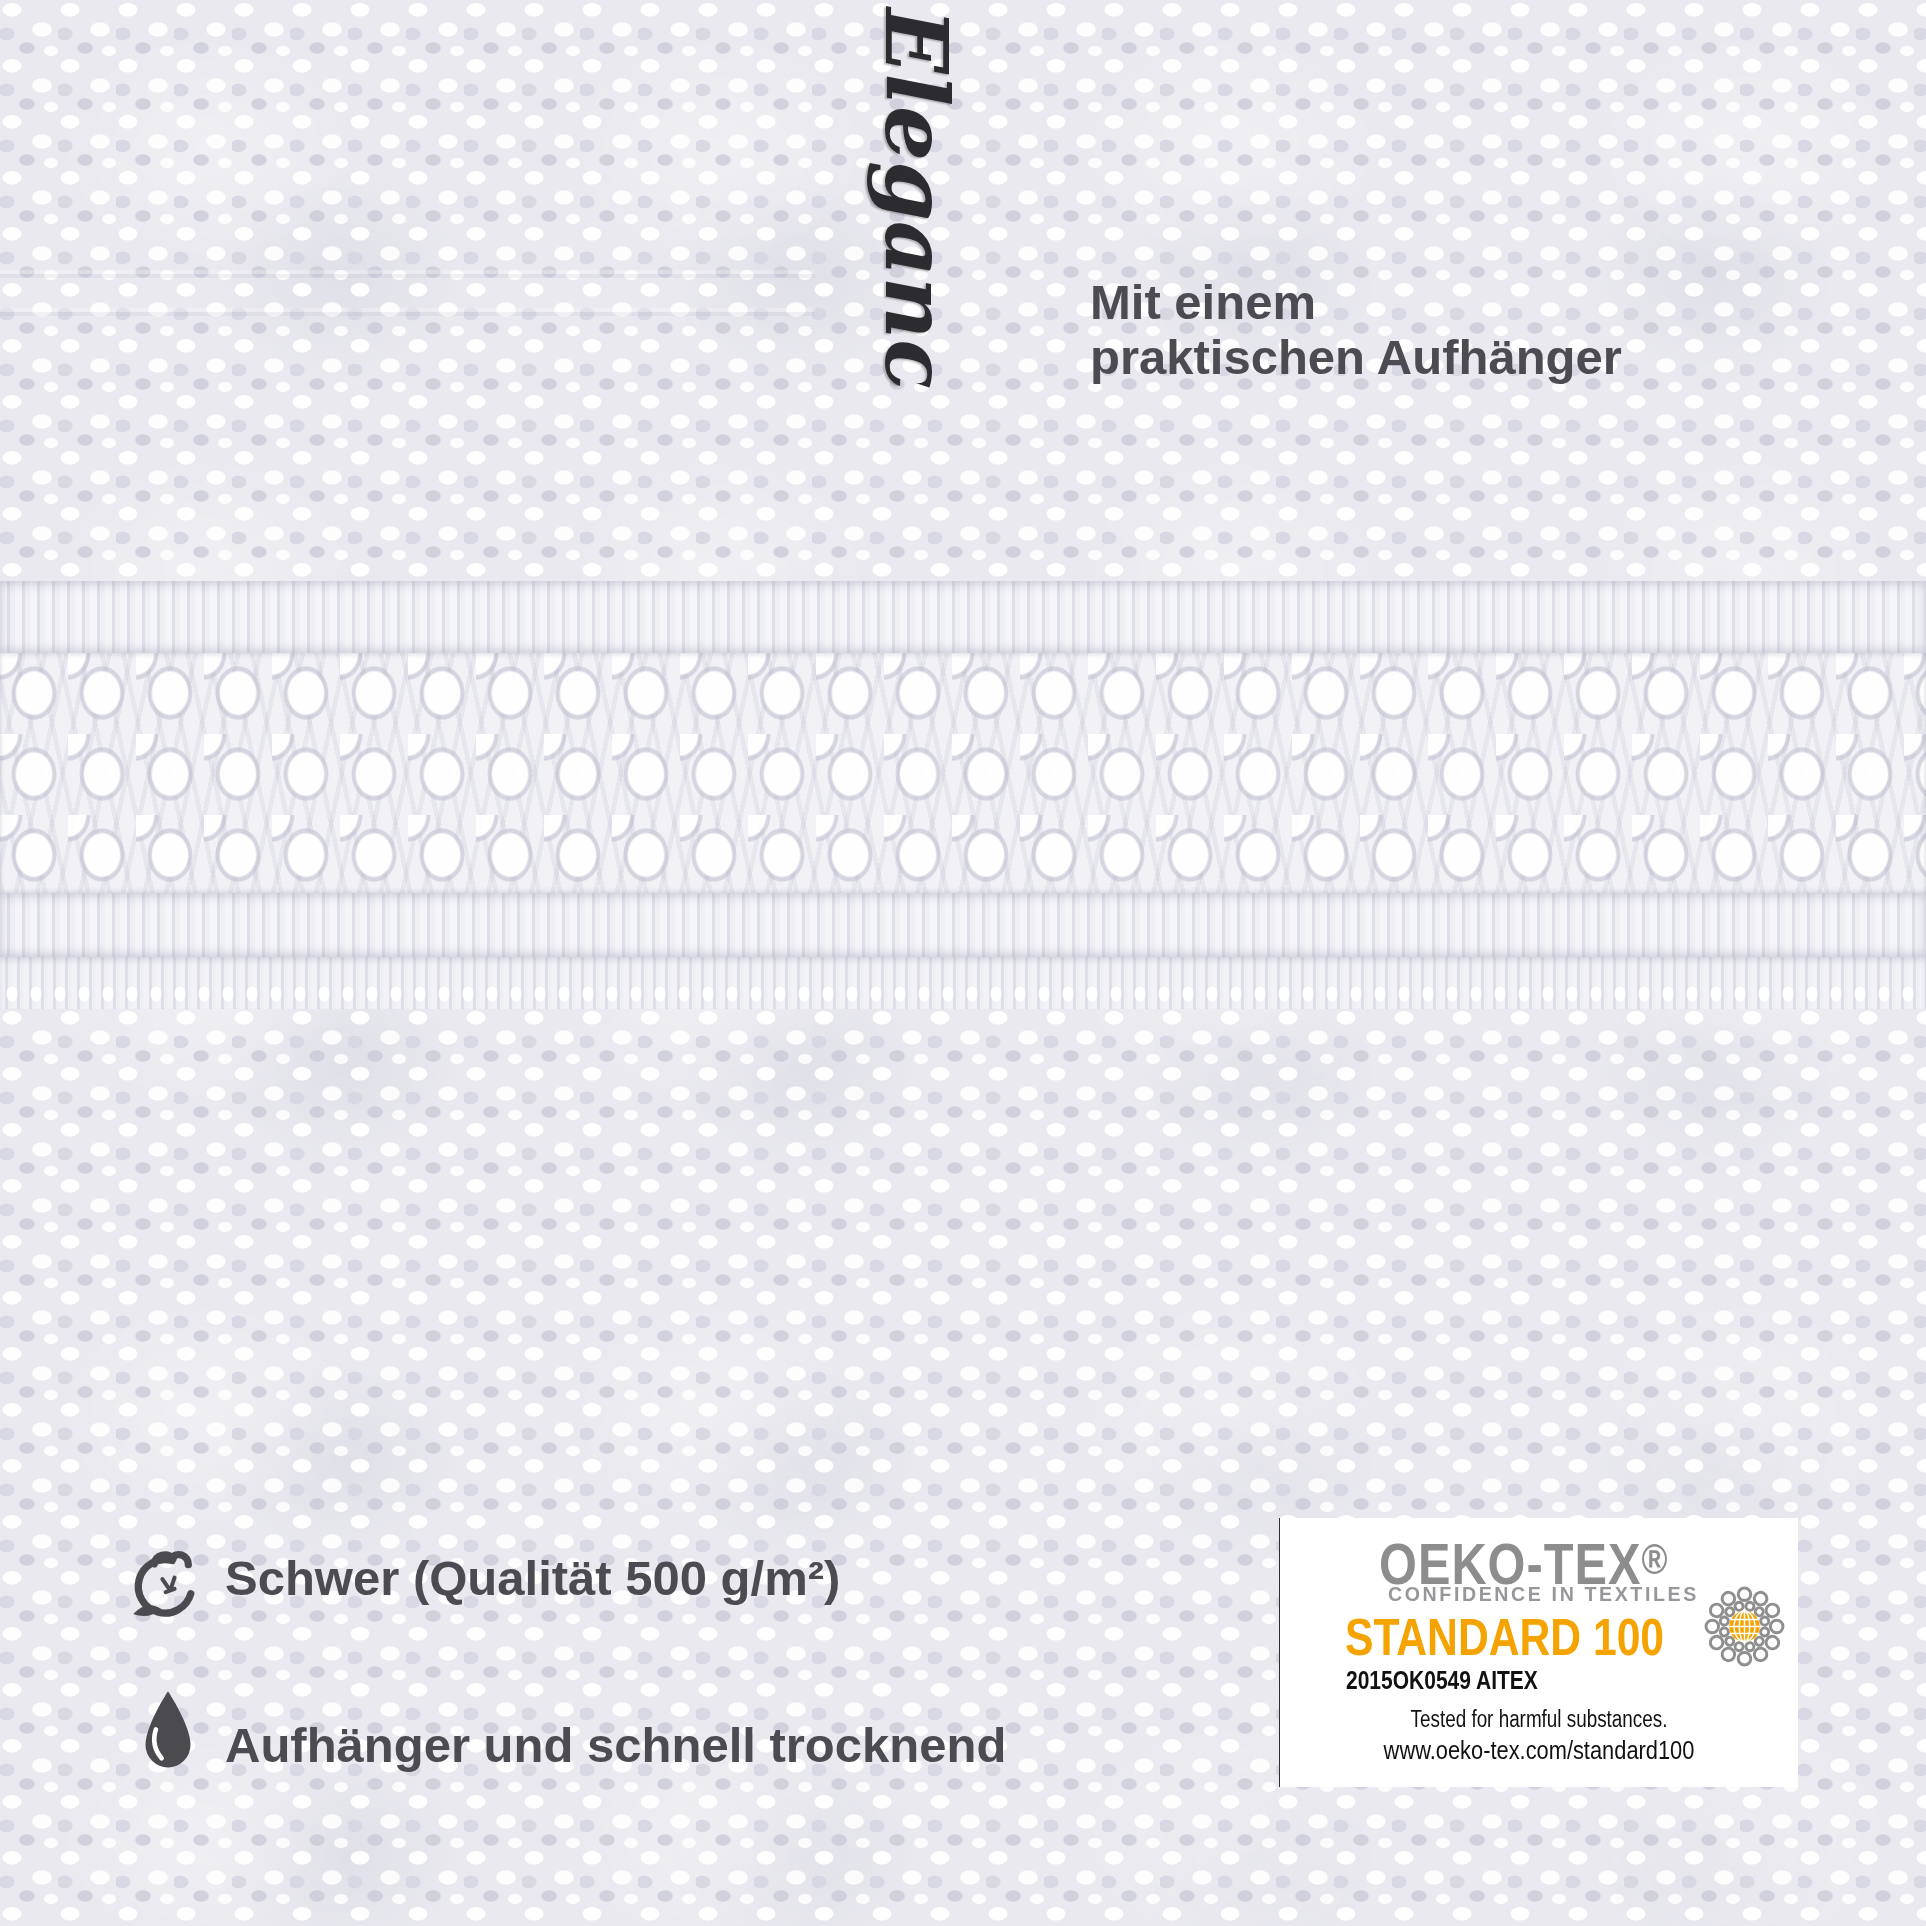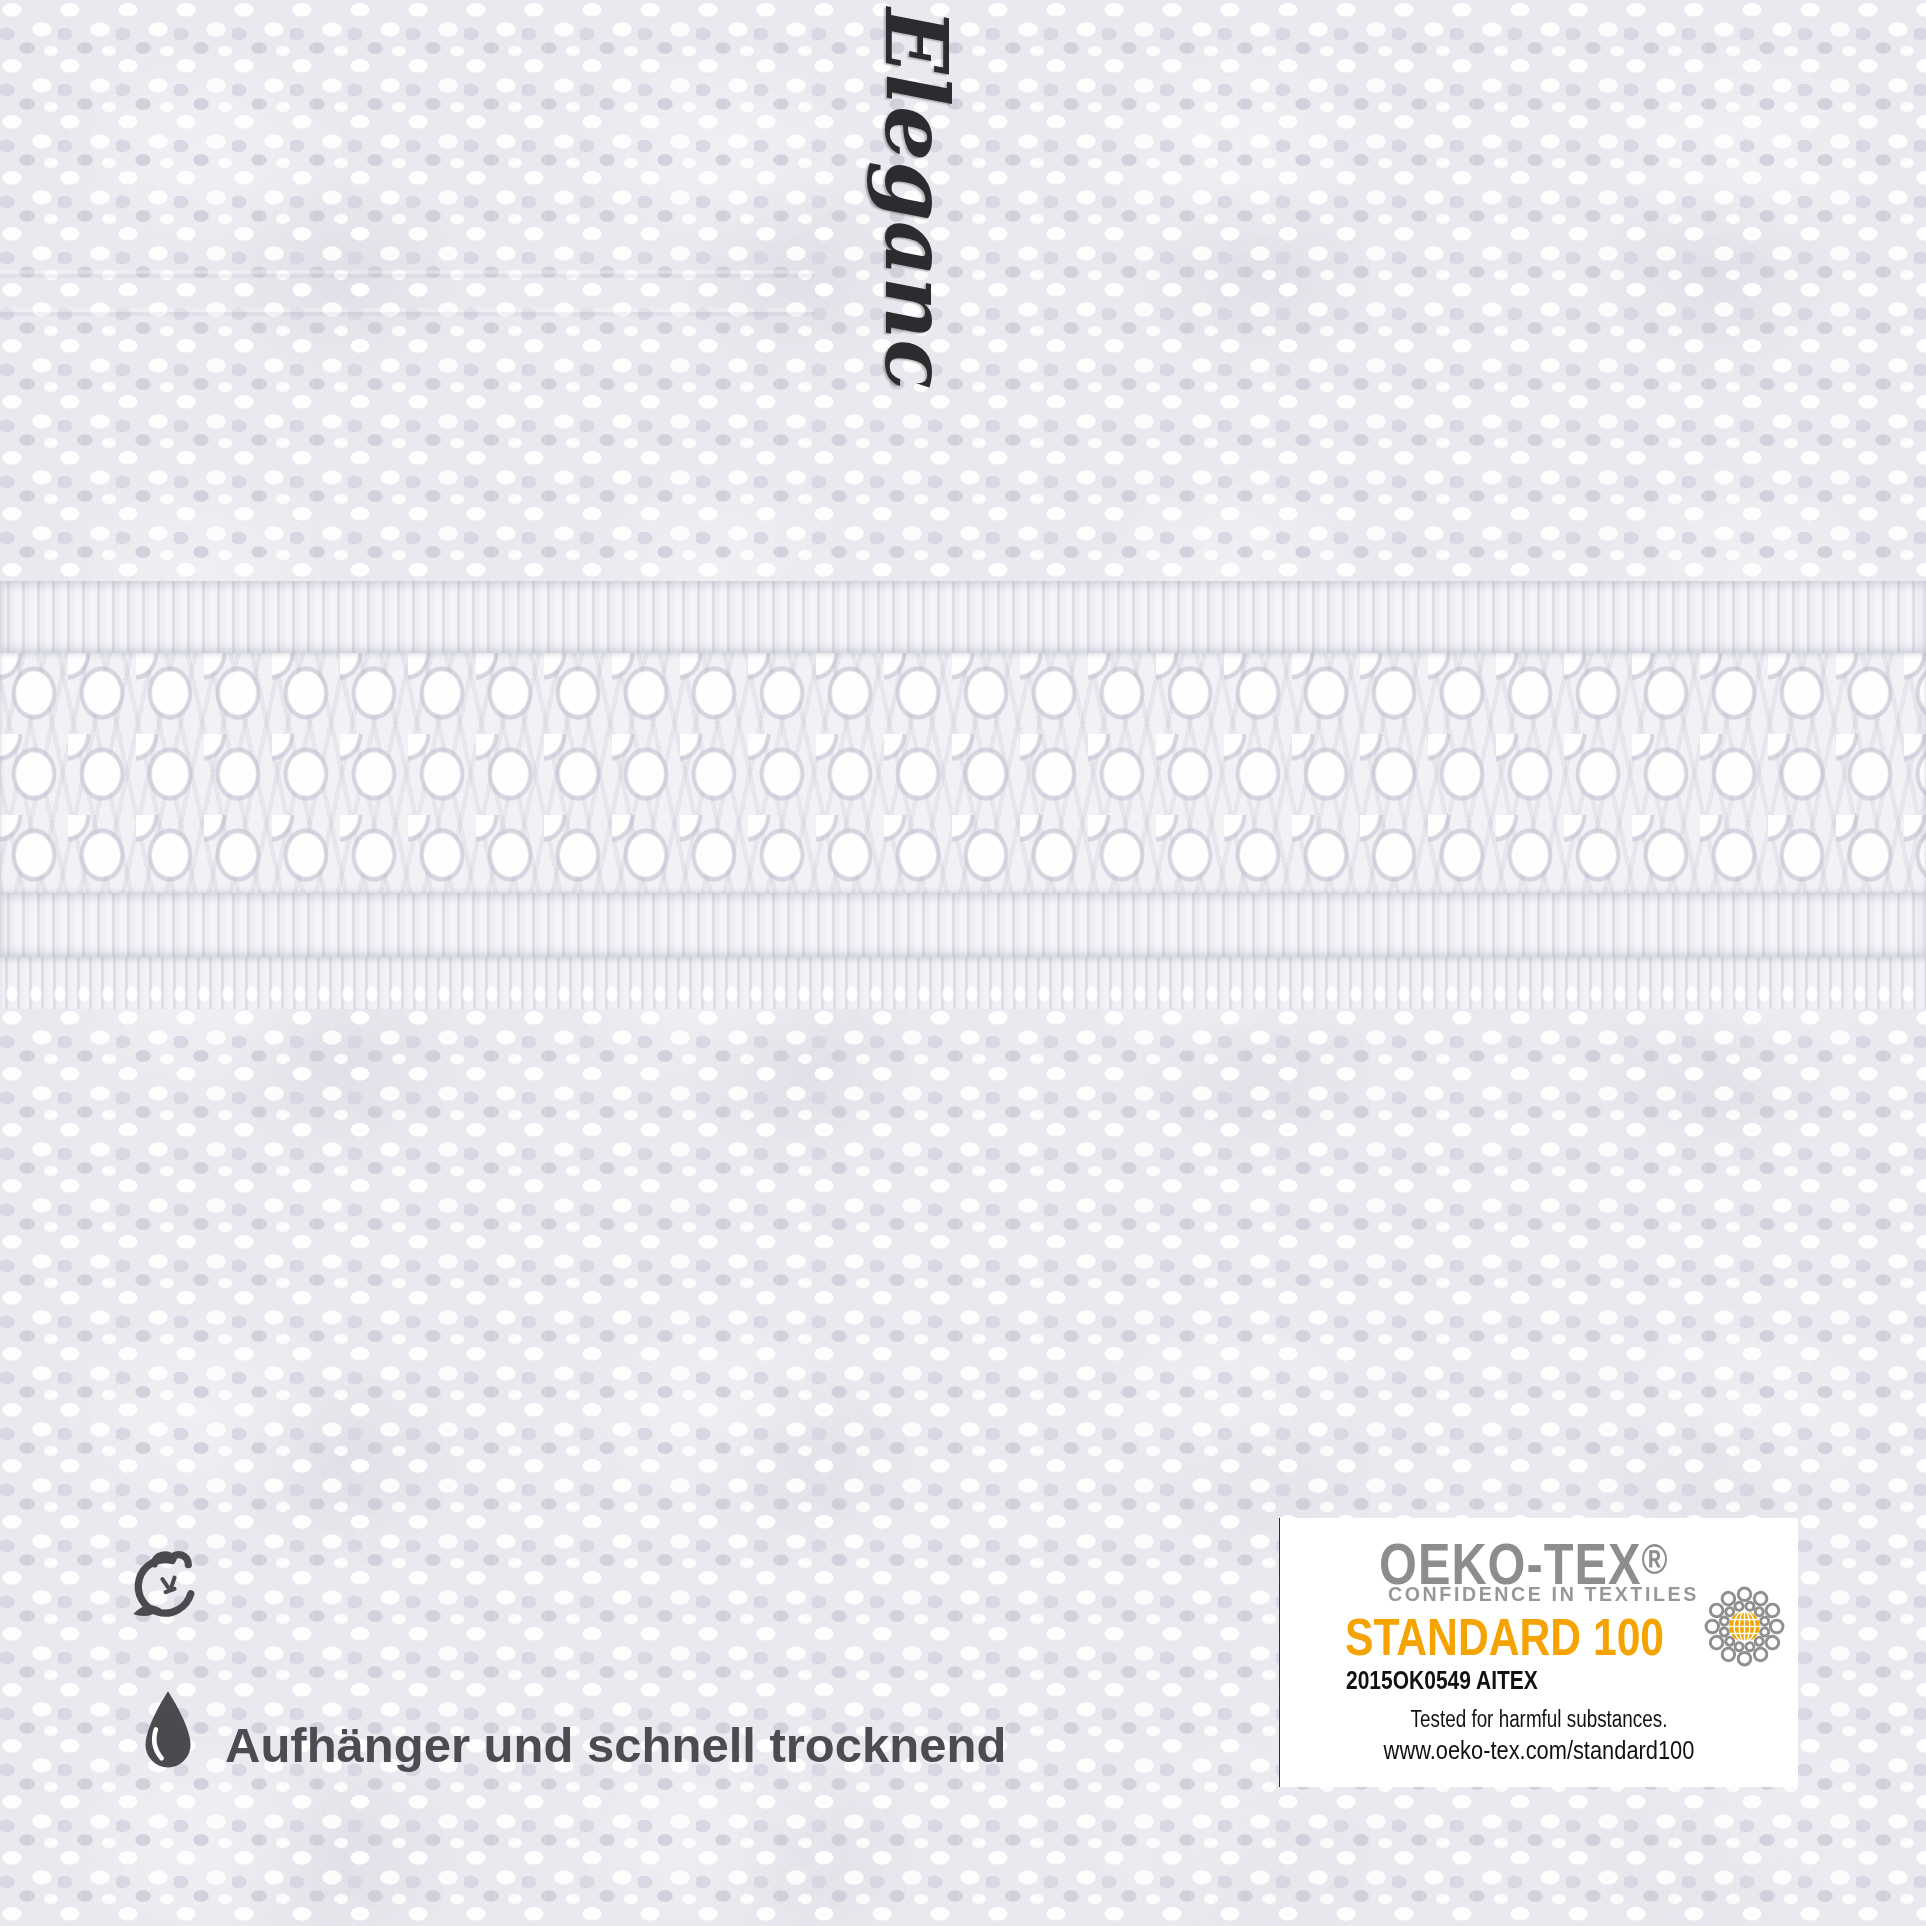--- a/index.html
+++ b/index.html
@@ -111,37 +111,42 @@
     <div class="rib rib-top"></div>
     <div class="honeycomb"></div>
     <div class="rib rib-bottom"></div>
     <div class="fringe"></div>
   </div>
 
   <div class="brand-label">
     <div class="brand-script">Elegance</div>
   </div>
 
+  <div class="note note-hanger">
+    <div>Mit einem</div>
+    <div>praktischen Aufhänger</div>
+  </div>
 
 
   <div class="feat-icon" style="left:123px;top:1550px;width:82px;height:73px;">
     <svg viewBox="0 0 100 90" width="82" height="73">
       <g fill="none" stroke="#4a4a4f" stroke-width="9" stroke-linecap="round">
         <path d="M60 13 A33 33 0 1 0 83 54"></path>
         <path d="M38 17 a13 13 0 0 1 23 -6"></path>
         <path d="M58 11 a12 12 0 0 1 22 7"></path>
       </g>
       <path d="M12 79 Q29 61 47 73 Q31 86 12 79 Z" fill="#4a4a4f"></path>
       <g stroke="#4a4a4f" stroke-width="5" stroke-linecap="round" fill="none">
         <path d="M48 36 l7 10"></path>
           <path d="M63 34 l-4 12"></path>
           <path d="M52 52 l11 -4"></path>
       </g>
     </svg>
   </div>
+  <div class="note note-weight">Schwer (Qualität 500 g/m²)</div>
 
   <div class="feat-icon" style="left:139px;top:1689px;width:58px;height:90px;">
     <svg viewBox="0 0 100 156" width="58" height="90">
       <path d="M50 4 C50 4 11 63 11 97 a39 39 0 0 0 78 0 C89 63 50 4 50 4 Z" fill="#4a4a4f"></path>
       <path d="M29 70 Q20 98 39 120" stroke="#ffffff" stroke-width="8" fill="none" stroke-linecap="round"></path>
     </svg>
   </div>
   <div class="note note-drying">Aufhänger und schnell trocknend</div>
 
   <div class="badge">

